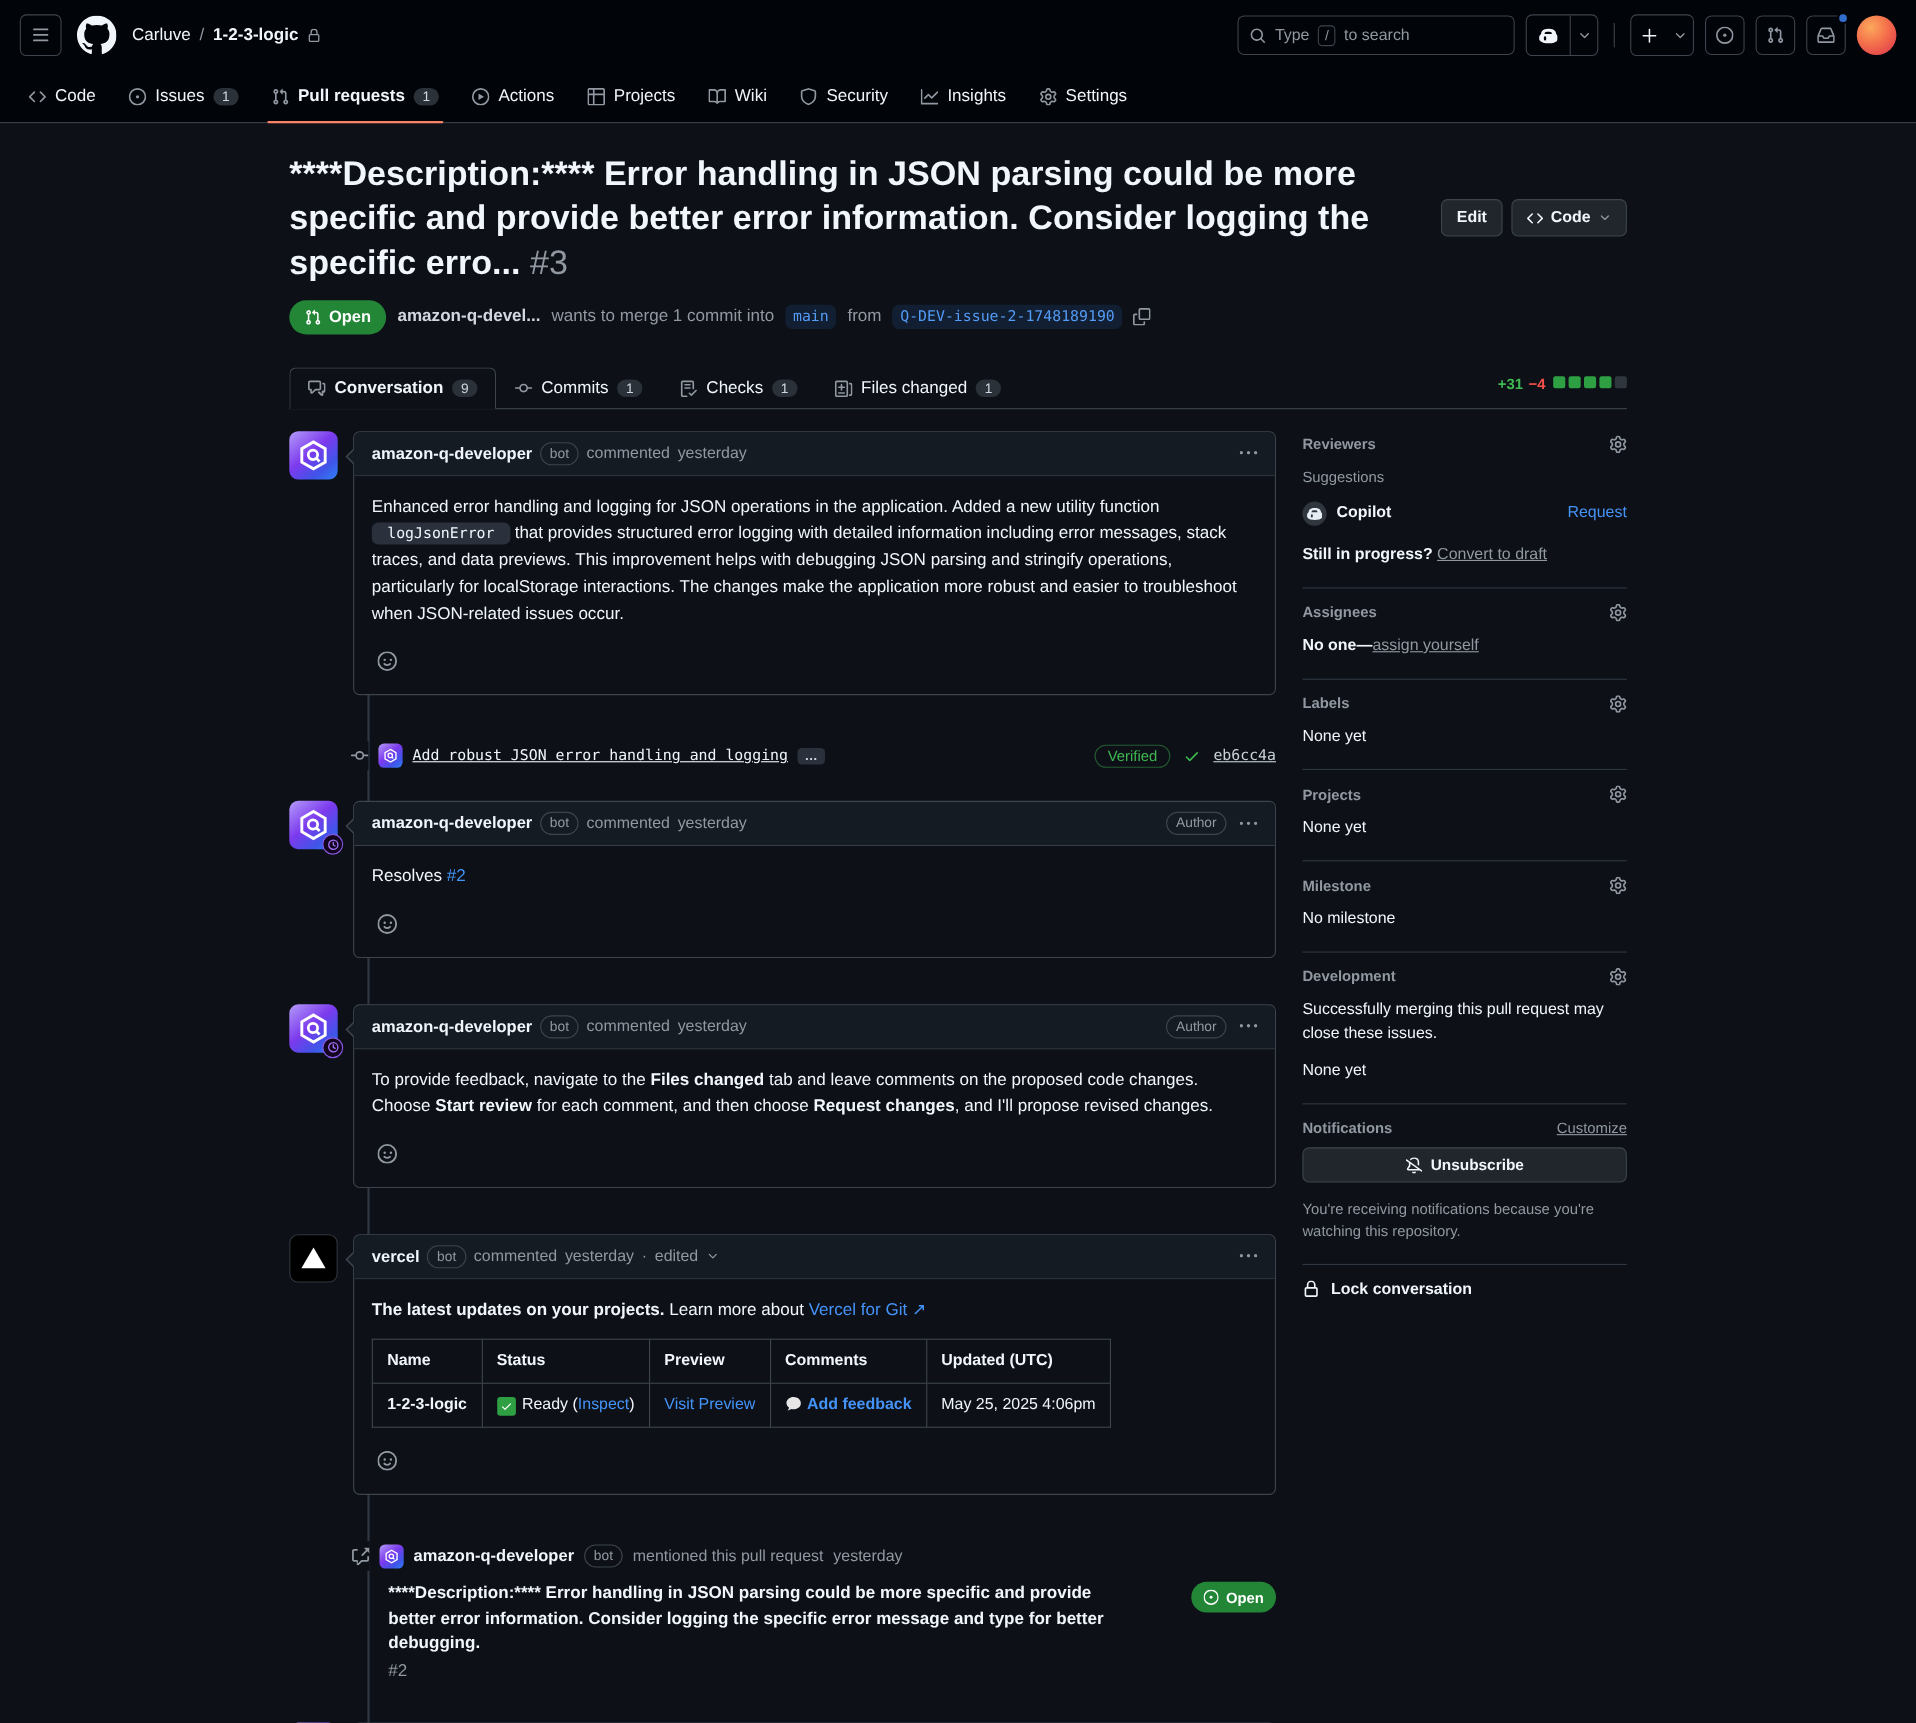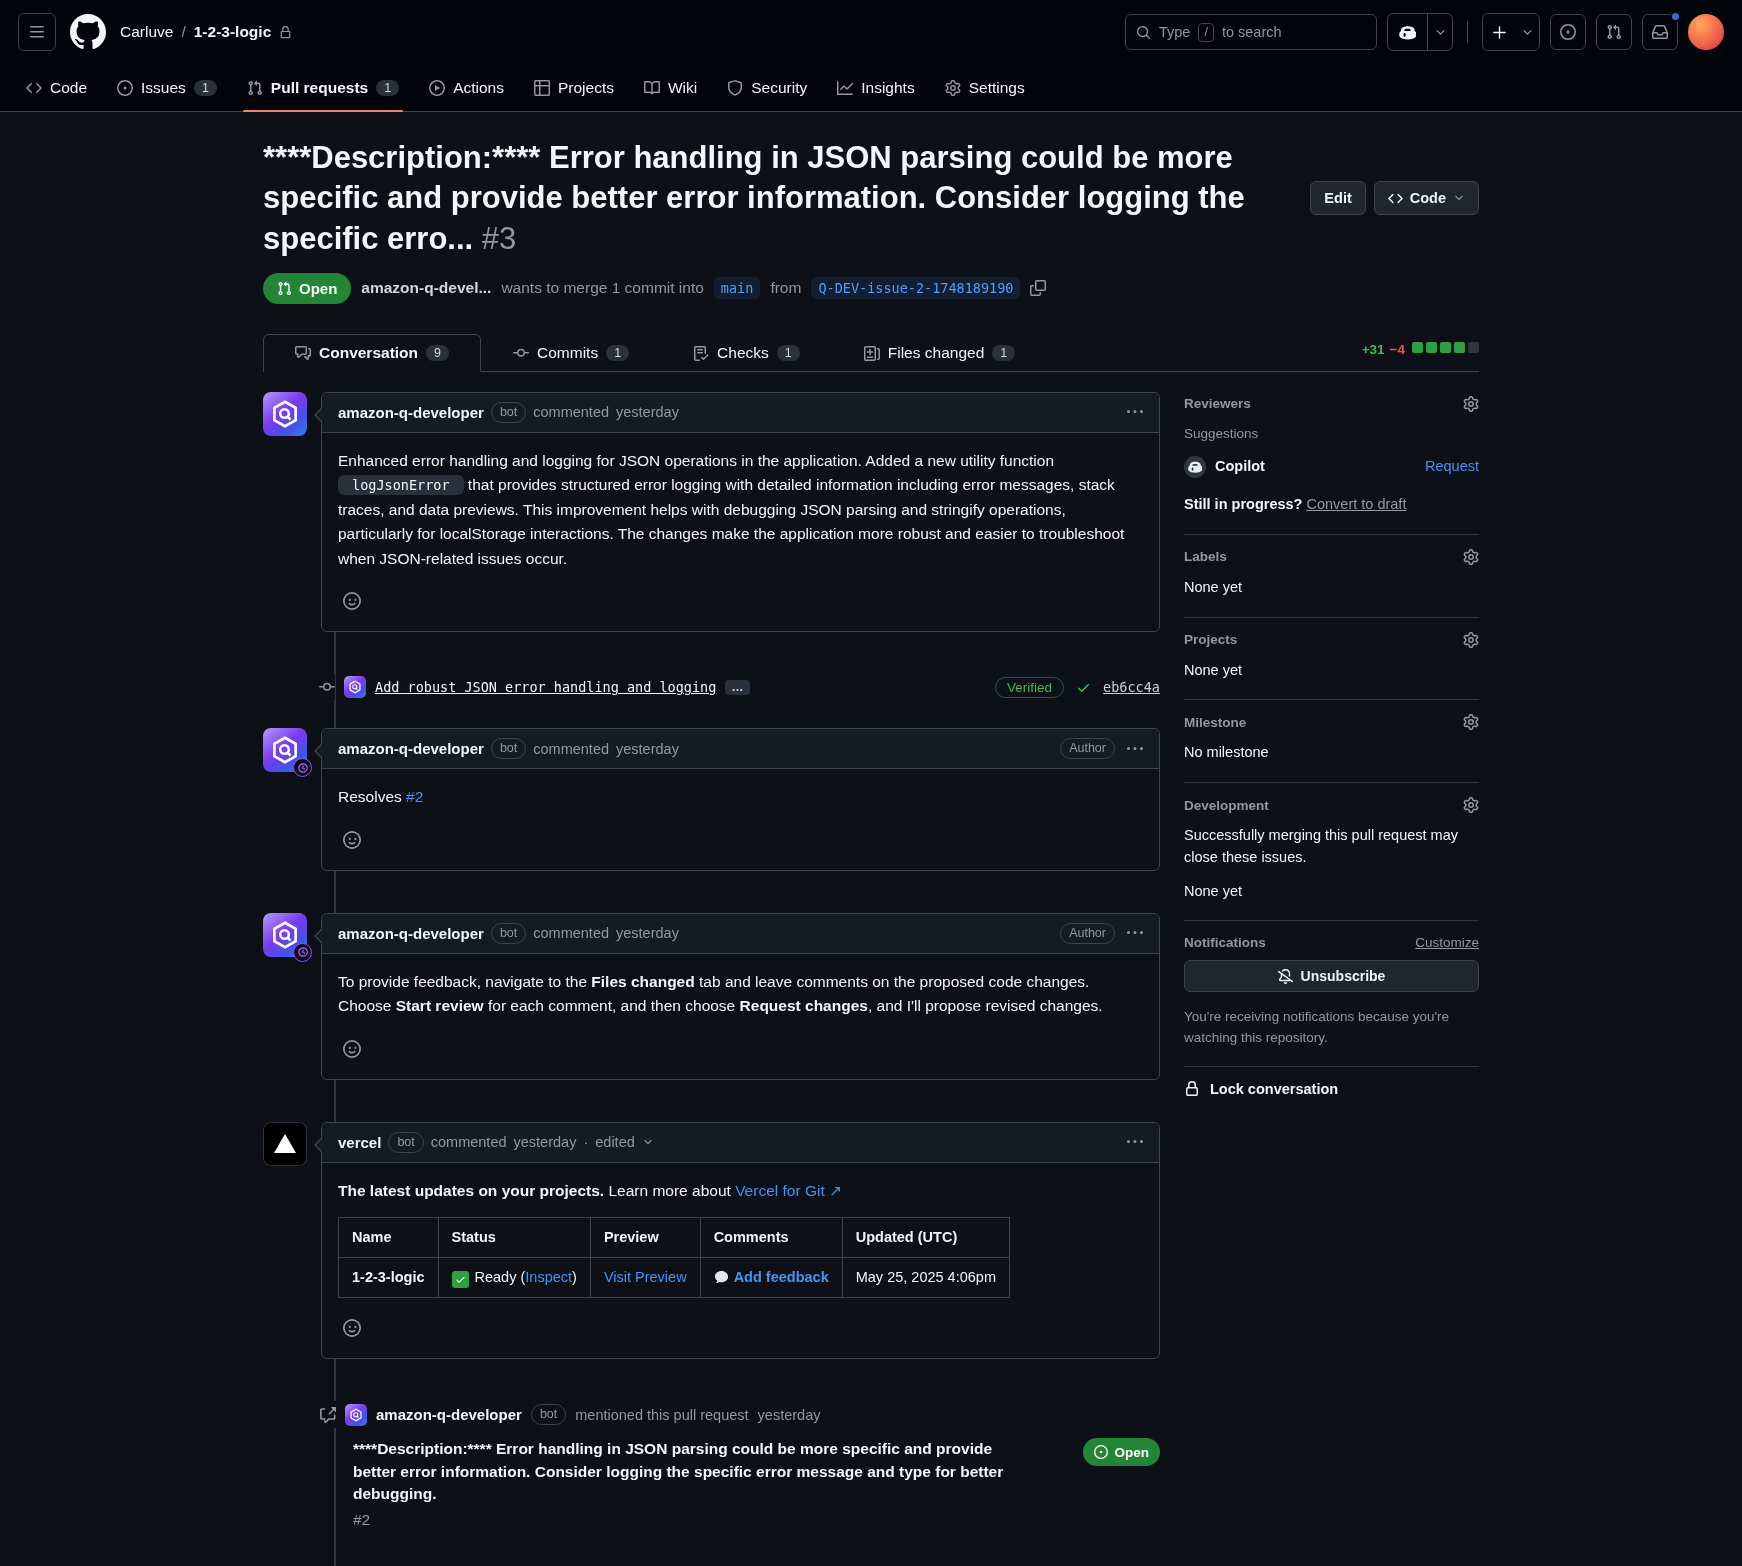--- a/index.html
+++ b/index.html
@@ -62,21 +62,21 @@
 
   .state-row{display:flex;align-items:center;gap:10px;margin-top:14px;color:var(--muted);font-size:15.5px;flex-wrap:wrap}
   .state-open{display:inline-flex;align-items:center;gap:7px;background:var(--green);color:#fff;border-radius:2em;
               padding:7px 14px;font-size:15px;font-weight:600}
   .branch{font-family:"DejaVu Sans Mono",monospace;font-size:13.5px;color:#539bf5;background:rgba(56,139,253,.12);
           border-radius:6px;padding:3px 7px}
   .copy-ic{color:var(--muted);cursor:pointer}
 
   
   .tabs-wrap{display:flex;align-items:center;margin-top:30px;border-bottom:1px solid var(--border)}
-  .tab{display:flex;align-items:center;gap:8px;padding:9px 31px;color:var(--fg);font-size:15.5px;cursor:pointer;
+  .tab{display:flex;align-items:center;gap:8px;padding:9px 16px;color:var(--fg);font-size:15.5px;cursor:pointer;
        border:1px solid transparent;border-radius:6px 6px 0 0;margin-bottom:-1px}
   .tab .tico{color:var(--muted)}
   .tab.active{border-color:var(--border);border-bottom-color:var(--bg);background:var(--bg);font-weight:600}
   .diffstat{margin-left:auto;display:flex;gap:3px;font-size:13.5px;font-weight:700;padding-bottom:6px}
   .adds{color:var(--green-fg)}.dels{color:var(--red);margin:0 4px 0 2px}
   .blk{width:11px;height:11px;border-radius:2px;display:inline-block}
   .blk.g{background:#2ea043}.blk.n{background:#30363d}
 
   
   .main{display:grid;grid-template-columns:897px 295px;gap:24px;margin-top:20px;padding-bottom:30px}
@@ -734,20 +734,29 @@
             <span class="bold" style="font-size:14.5px">Copilot</span>
             <a class="req-link">Request</a>
           </div>
           <div class="draft-line">
             <span class="bold">Still in progress?</span>
             <span class="gray-link">Convert to draft</span>
           </div>
         </div>
       </div>
 
+      <div class="sb-sec">
+        <div class="sb-head">
+          <span>Assignees</span>
+          <svg width="16" height="16" class="ic sb-gear">
+              <use href="#i-gear"></use>
+            </svg>
+        </div>
+        <div class="sb-body"><span class="bold">No one—</span><span class="gray-link">assign yourself</span></div>
+      </div>
 
       <div class="sb-sec">
         <div class="sb-head">
           <span>Labels</span>
           <svg width="16" height="16" class="ic sb-gear">
               <use href="#i-gear"></use>
             </svg>
         </div>
         <div class="sb-body">None yet</div>
       </div>

